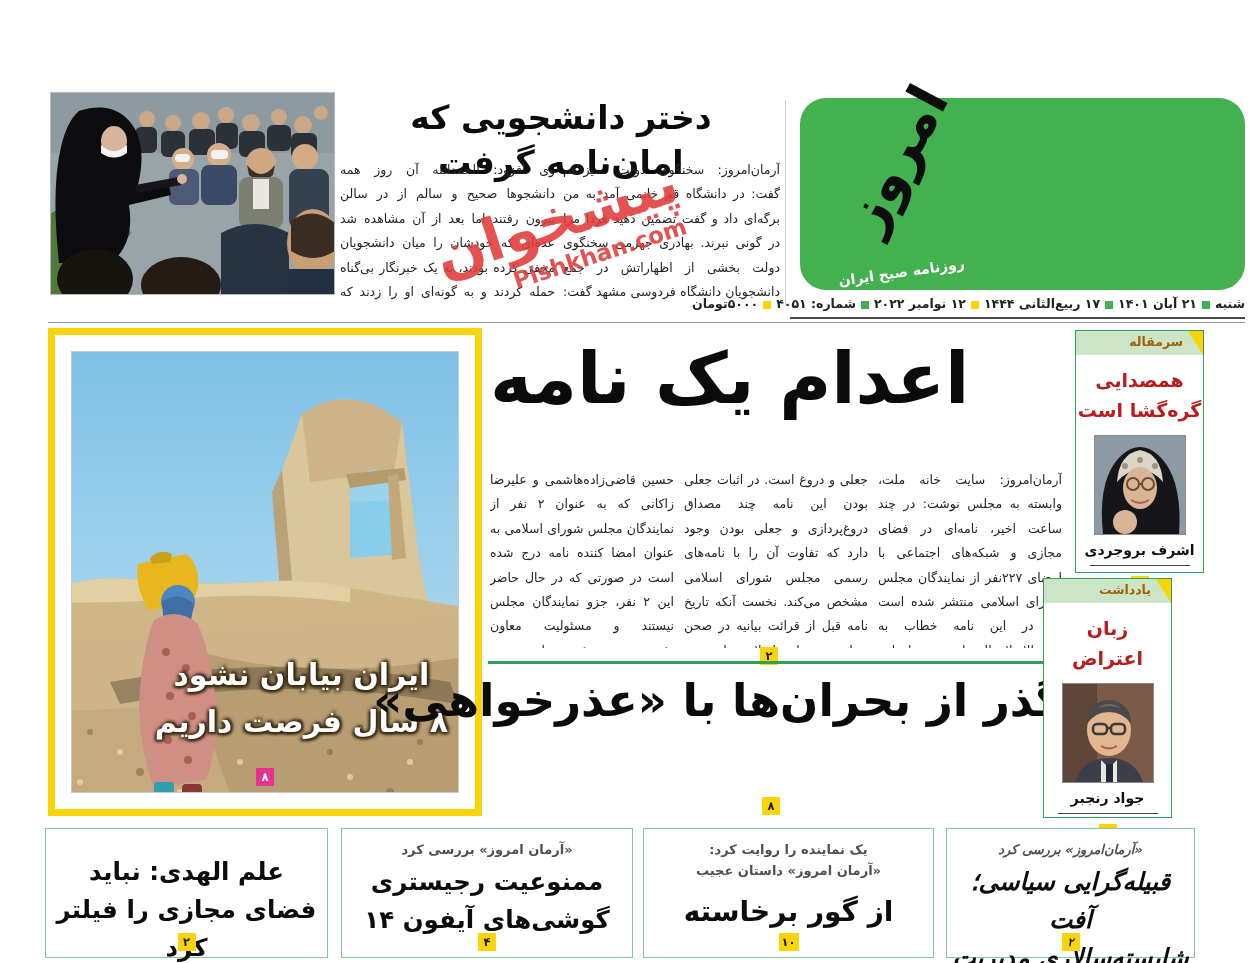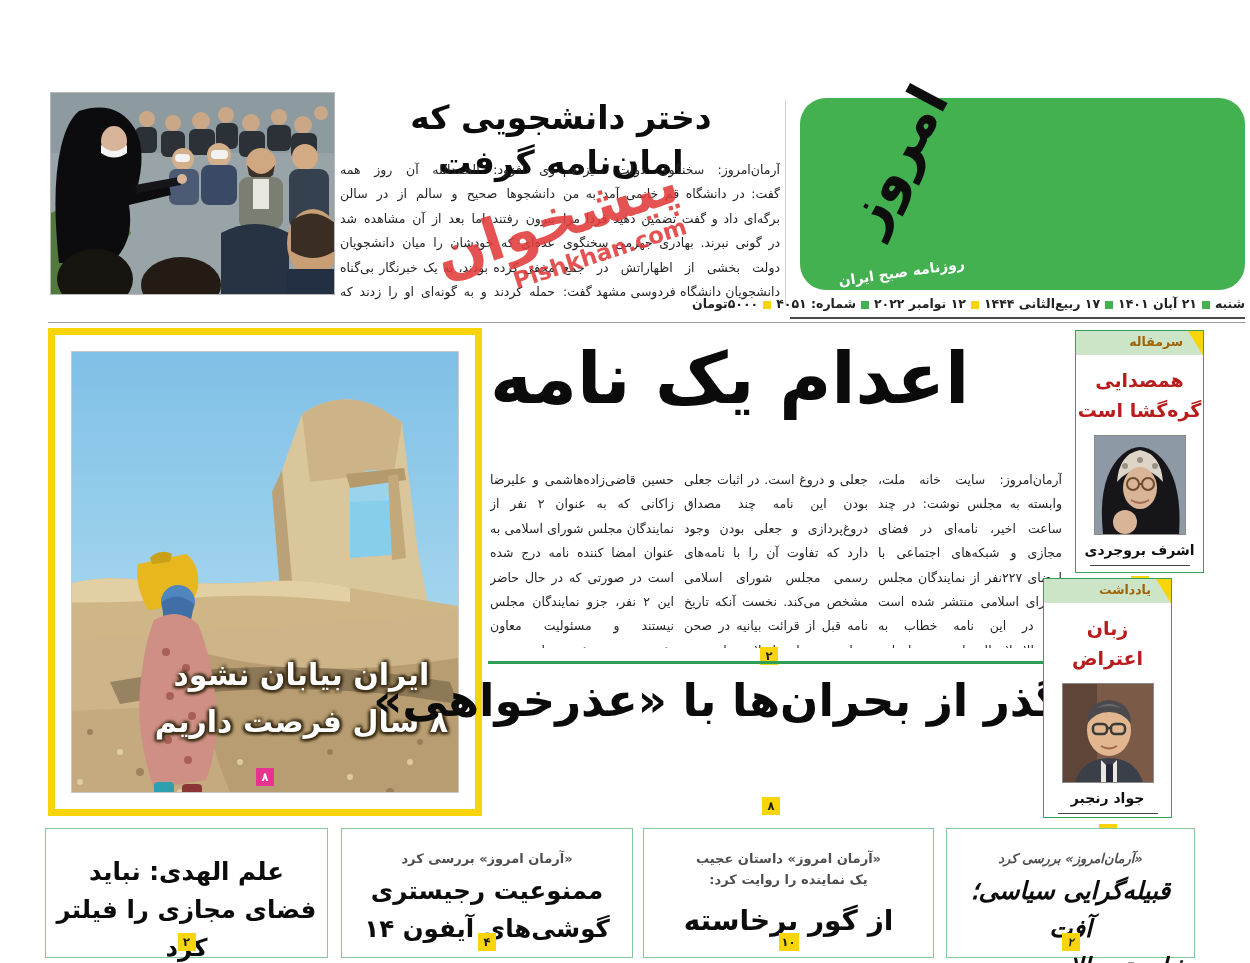--- a/index.html
+++ b/index.html
@@ -65,21 +65,21 @@
   .side-author { margin-top:7px; text-align:center; font-size:14px; font-weight:bold; color:#111; }
   .side-line { width:100px; height:1px; background:#444; margin:7px auto 0; }
   .side-badge-wrap { text-align:center; margin-top:8px; }
 
   
   .bot-box { top:828px; height:130px; border:1.5px solid #84c99a; background:#fff; text-align:center; }
   .bot-a { left:45px; width:283px; }
   .bot-b { left:341px; width:292px; }
   .bot-c { left:643px; width:291px; }
   .bot-d { left:946px; width:249px;font-style:italic; }
-  .kicker { margin-top:20px; font-size:13px; font-weight:bold; color:#4f4f4f; line-height:1.6; min-height:2px; }
+  .kicker { margin-top:11px; font-size:13px; font-weight:bold; color:#4f4f4f; line-height:1.6; min-height:2px; }
   .bot-headline { font-size:24.5px; font-weight:900; line-height:1.55; color:#0c0c0c; }
   .bot-a .bot-headline { margin-top:24px; }
   .bot-b .bot-headline, .bot-d .bot-headline { margin-top:2px; }
   .bot-c .bot-headline { margin-top:8px; font-size:28px; }
   .bot-badge { position:absolute; left:50%; bottom:6px; transform:translateX(-50%); }
 </style>
 </head>
 <body>
 
 <div class="page">
@@ -315,22 +315,22 @@
     <div class="kicker">«آرمان امروز» بررسی کرد</div>
     <div class="bot-headline">
       <div>ممنوعیت رجیستری</div>
       <div>گوشی‌های آیفون ۱۴</div>
     </div>
     <span class="badge bot-badge">۴</span>
   </div>
 
   <div class="abs bot-box bot-c">
     <div class="kicker">
+      <div>یک نماینده را روایت کرد:</div>
       <div>«آرمان امروز» داستان عجیب</div>
-      <div>یک نماینده را روایت کرد:</div>
     </div>
     <div class="bot-headline">از گور برخاسته</div>
     <span class="badge bot-badge">۱۰</span>
   </div>
 
   <div class="abs bot-box bot-d">
     <div class="kicker">«آرمان‌امروز» بررسی کرد</div>
     <div class="bot-headline">
       <div>قبیله‌گرایی سیاسی؛ آفت</div>
       <div>شایسته‌سالاری مدیریت</div>

